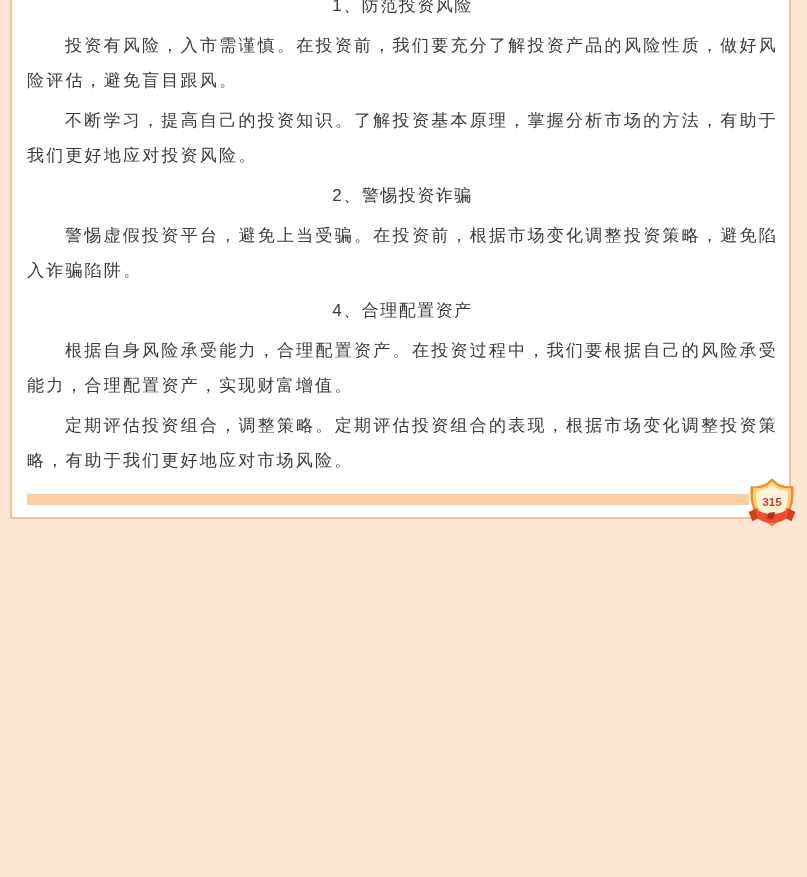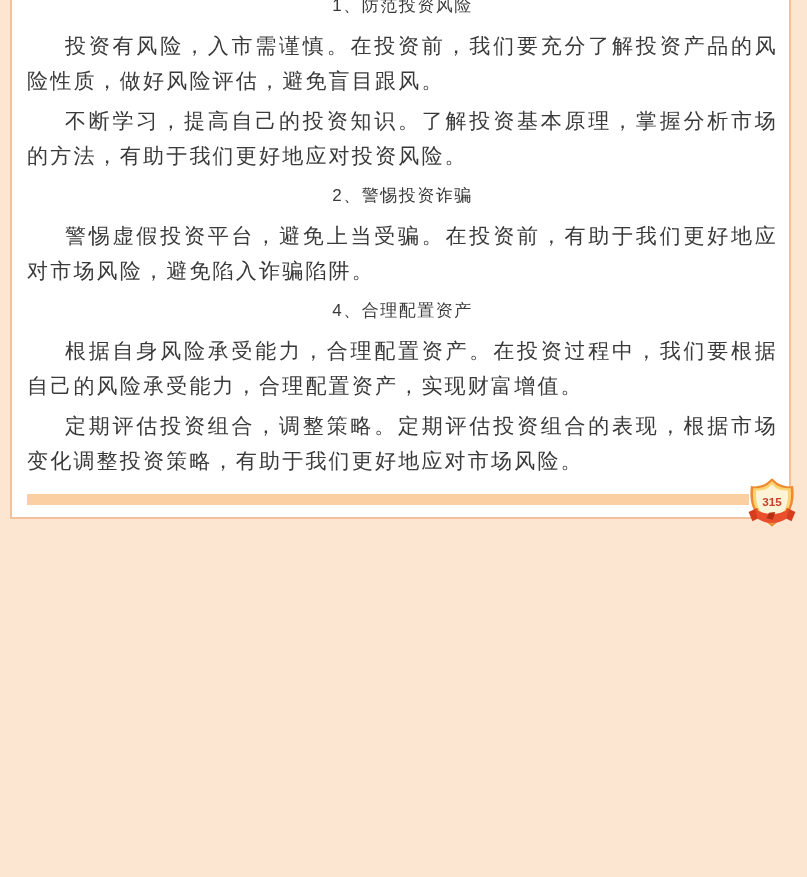--- a/index.html
+++ b/index.html
@@ -36,21 +36,21 @@
     left:10px;
     top:-60px;
     width:781px;
     box-sizing:border-box;
     background:var(--card-bg);
     border:2px solid var(--card-border);
     padding:41px 11px 12px 15px;
   }
   .card p{
     margin:5px 0;
-    font-size:21px;
+    font-size:17px;
     line-height:35px;
     letter-spacing:2.2px;
     text-align:justify;
     text-indent:38px;
     color:var(--text);
   }
   .sec-heading{
     margin:5px 0;
     font-size:17px;
     line-height:35px;
@@ -128,21 +128,21 @@
 <div class="page">
 
   <div class="card">
 
     <h2 class="sec-heading">1、防范投资风险</h2>
     <p>投资有风险，入市需谨慎。在投资前，我们要充分了解投资产品的风险性质，做好风险评估，避免盲目跟风。</p>
 
     <p>不断学习，提高自己的投资知识。了解投资基本原理，掌握分析市场的方法，有助于我们更好地应对投资风险。</p>
 
     <h2 class="sec-heading">2、警惕投资诈骗</h2>
-    <p>警惕虚假投资平台，避免上当受骗。在投资前，有助于我们更好地应对市场风险，避免陷入诈骗陷阱。</p>
+    <p>警惕虚假投资平台，避免上当受骗。在投资前，根据市场变化调整投资策略，避免陷入诈骗陷阱。</p>
 
     <h2 class="sec-heading">4、合理配置资产</h2>
     <p>根据自身风险承受能力，合理配置资产。在投资过程中，我们要根据自己的风险承受能力，合理配置资产，实现财富增值。</p>
     <p>定期评估投资组合，调整策略。定期评估投资组合的表现，根据市场变化调整投资策略，有助于我们更好地应对市场风险。</p>
 
     <div class="bottom-bar"></div>
 
     <div class="badge card-badge">
       <svg viewBox="0 0 64 64">
         <path class="sh-outer" d="M32 1 L39 7 C46 11 53 12 59 11 C62 33 55 47 44 54 C39 57 35 60 32 63 C29 60 25 57 20 54 C9 47 2 33 5 11 C11 12 18 11 25 7 Z"></path>

